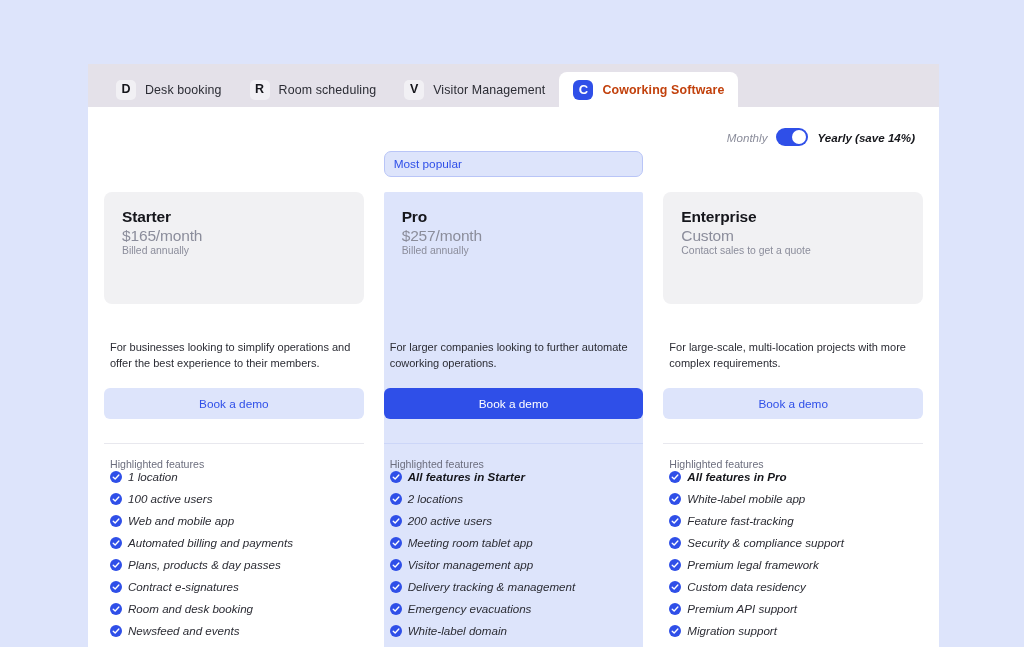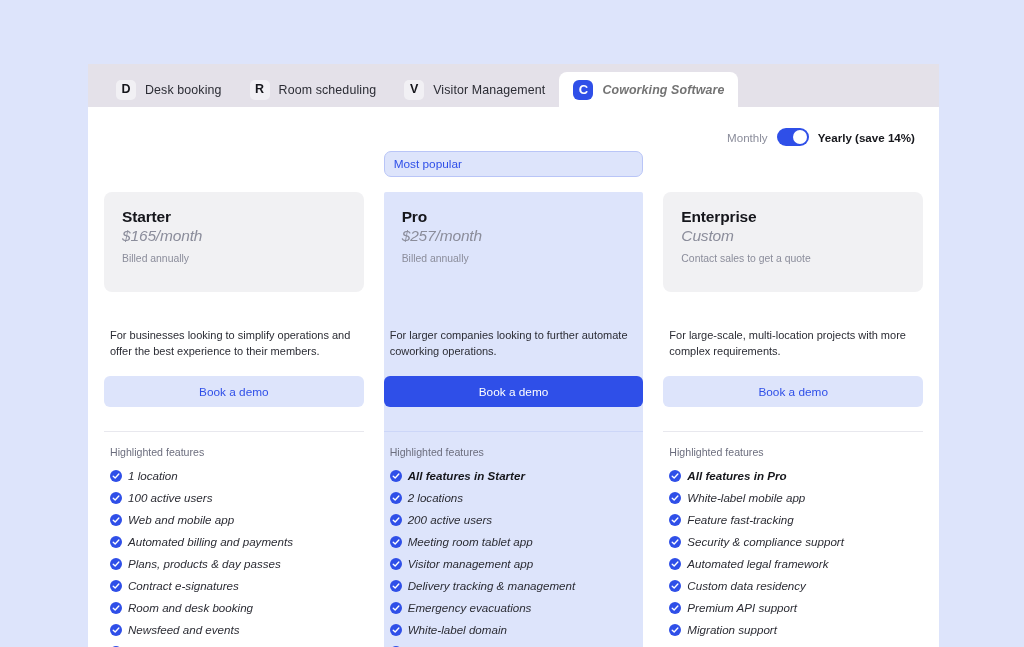--- a/index.html
+++ b/index.html
@@ -76,33 +76,33 @@
     border-radius: 6px;
     font-size: 13px;
   }
 
   .tab-label {
     font-size: 12.4px;
     color: #2b2c34;
     letter-spacing: .01em;
   }
   .tab.active .tab-label {
-    color: #737373;
+    color: #c2410c;
     font-weight: bold;
-    font-style: italic;
   }
 
   
   .billing-row {
     display: flex;
     justify-content: flex-end;
     align-items: center;
     gap: 9px;
     padding: 16px 24px 0 0;
     height: 44px;
+    font-style: italic;
   }
   .billing-label {
     font-size: 11.6px;
     color: #8b8d9b;
   }
   .billing-label.active {
     color: #15161b;
     font-weight: bold;
   }
   .toggle {
@@ -159,38 +159,36 @@
   .plan-card {
     border-radius: 2px;
   }
   .plan-card.highlight {
     background: #dde4fb;
   }
 
   .plan-head {
     border-radius: 8px;
     padding: 16px 18px 22px 18px;
-    height: 100px;
+    height: 112px;
   }
   .plan-head.grey   { background: #f1f1f3; }
   .plan-head.blue   { background: #dde4fb; }
 
   .plan-name {
     font-size: 15.5px;
     font-weight: bold;
     color: #15161b;
     letter-spacing: -.01em;
     margin-bottom: 1px;
   }
   .plan-price {
     font-size: 15.5px;
     color: #8b8d9b;
     letter-spacing: -.01em;
-    margin-bottom: 8px;
-    font-style: italic;
   }
   .plan-billed {
     font-size: 10.4px;
     color: #8b8d9b;
   }
 
   .plan-desc {
     font-size: 11px;
     line-height: 1.45;
     color: #2b2c34;
@@ -224,21 +222,20 @@
     margin-top: 24px;
     padding: 14px 6px 0 6px;
     border-top: 1px solid #e8e8ee;
   }
   .plan-card.highlight .features {
     border-top-color: #ccd6f8;
   }
   .features-title {
     font-size: 10.6px;
     color: #6c6e7e;
-    margin-bottom: 11px;
   }
   .feature-list {
     list-style: none;
   }
   .feature-item {
     display: flex;
     align-items: flex-start;
     gap: 6px;
     margin-bottom: 7.5px;
     font-size: 11.6px;
@@ -495,21 +492,21 @@
                     <circle cx="8" cy="8" r="8" fill="#2f4fe8"></circle>
                     <path d="M4.3 8.2 L6.9 10.7 L11.8 5.4" fill="none" stroke="#ffffff" stroke-width="1.8" stroke-linecap="round" stroke-linejoin="round"></path>
                   </svg>
                   <span>Security &amp; compliance support</span>
                 </li>
                 <li class="feature-item">
                   <svg class="check" viewBox="0 0 16 16">
                     <circle cx="8" cy="8" r="8" fill="#2f4fe8"></circle>
                     <path d="M4.3 8.2 L6.9 10.7 L11.8 5.4" fill="none" stroke="#ffffff" stroke-width="1.8" stroke-linecap="round" stroke-linejoin="round"></path>
                   </svg>
-                  <span>Automated legal framework</span>
+                  <span>Premium legal framework</span>
                 </li>
                 <li class="feature-item">
                   <svg class="check" viewBox="0 0 16 16">
                     <circle cx="8" cy="8" r="8" fill="#2f4fe8"></circle>
                     <path d="M4.3 8.2 L6.9 10.7 L11.8 5.4" fill="none" stroke="#ffffff" stroke-width="1.8" stroke-linecap="round" stroke-linejoin="round"></path>
                   </svg>
                   <span>Custom data residency</span>
                 </li>
                 <li class="feature-item">
                   <svg class="check" viewBox="0 0 16 16">

